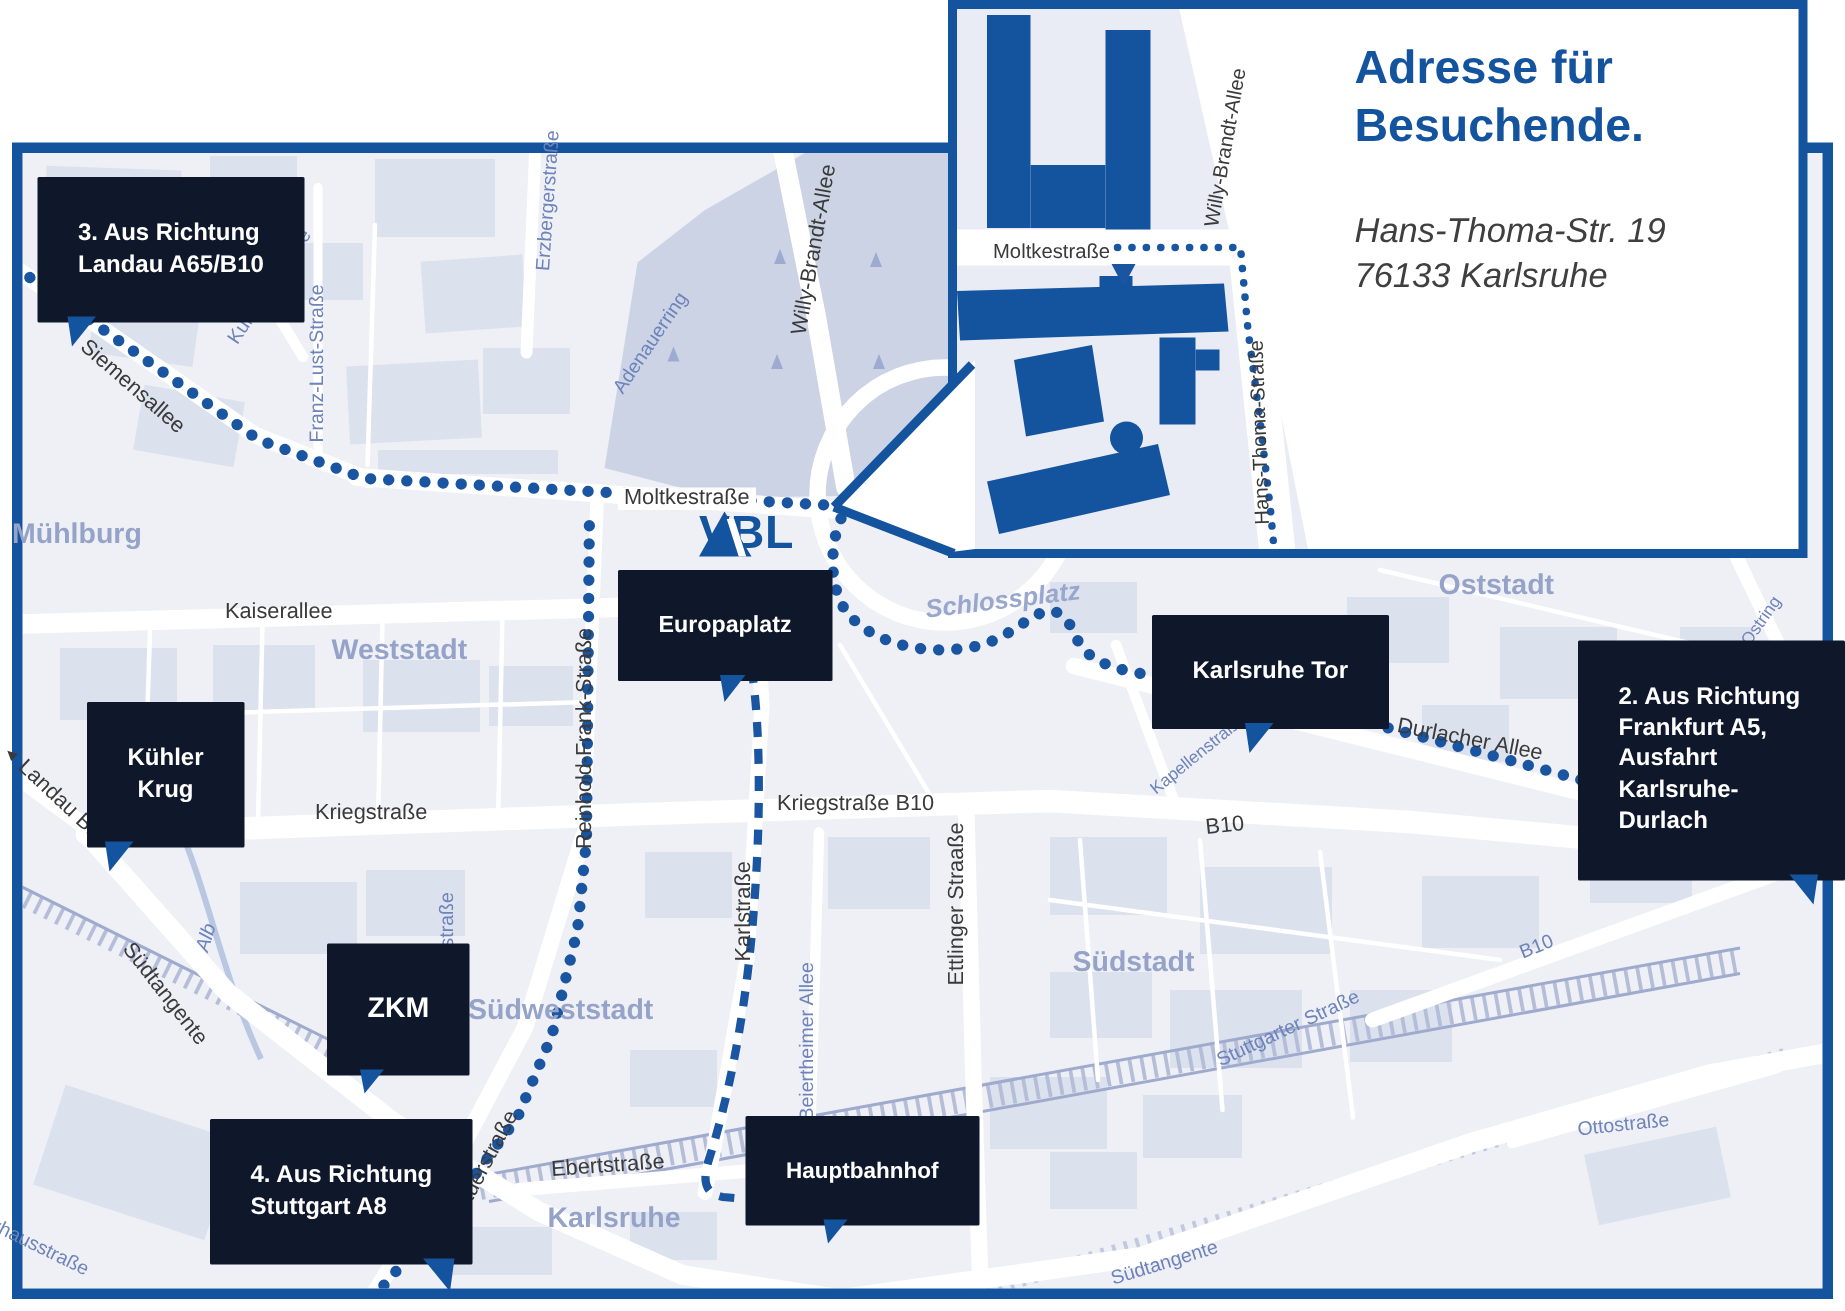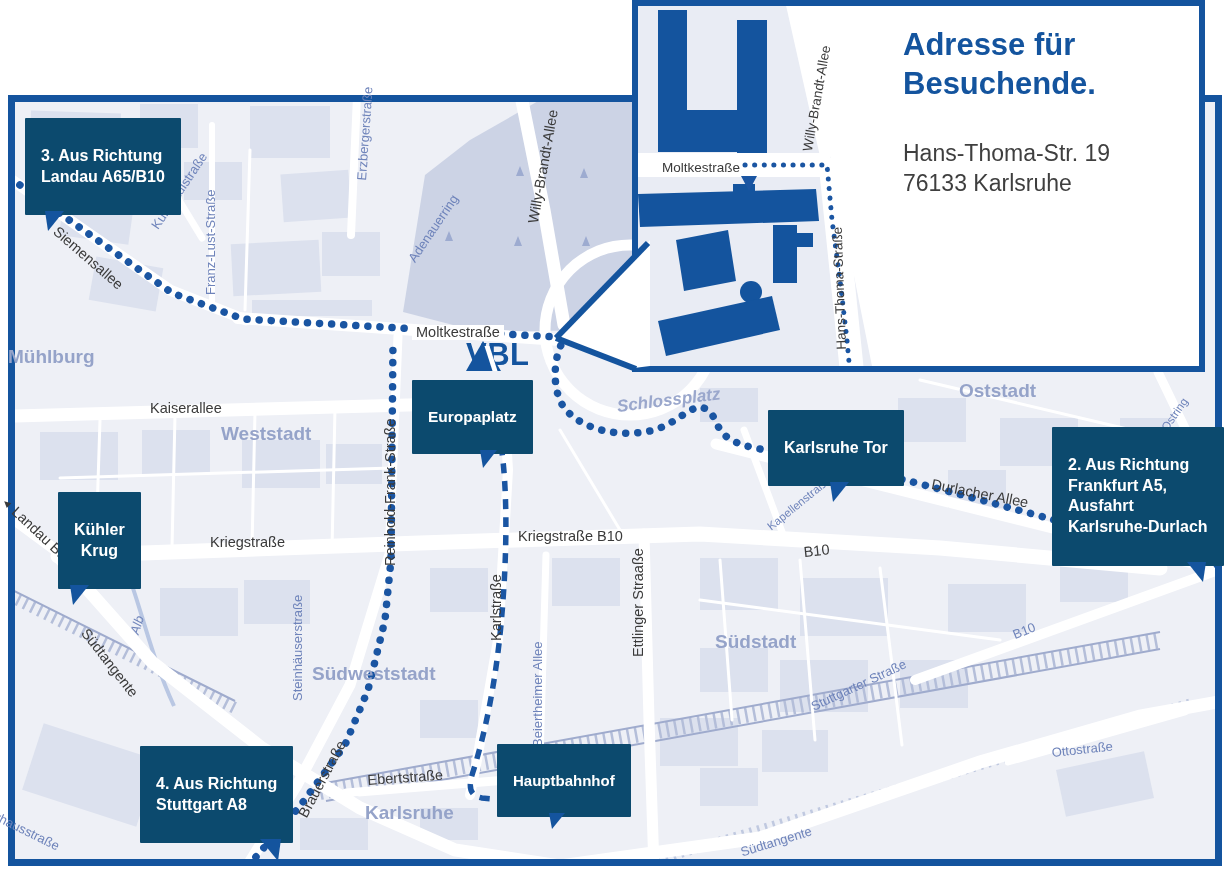--- a/index.html
+++ b/index.html
@@ -8,34 +8,34 @@
   .stage svg{position:absolute;left:0;top:0;}
   .lbl{position:absolute;white-space:nowrap;line-height:1.05;}
   .rot{transform-origin:0 0;}
   .s-dark{font-size:14.5px;color:#3a3a3a;}
   .s-blue{font-size:13px;color:#6e83ba;}
   .s-blue.sm{font-size:11.5px;}
   .s-blue.it{font-style:italic;}
   .mask{background:#fff;padding:0 4px;}
   .district{font-size:19px;font-weight:bold;color:#95a3c9;}
   .district.it{font-style:italic;font-size:17px;color:#9aa7cc;}
-  .callout{position:absolute;background:#0c4a6e;color:#fff;font-weight:bold;
-           font-size:16px;line-height:1.3;padding:7px 16px;white-space:pre-line;
+  .callout{position:absolute;background:#0f172a;color:#fff;font-weight:bold;
+           font-size:16px;line-height:1.3;padding:7px 27px;white-space:pre-line;
            border-radius:1px;z-index:30;}
-  .callout.center{text-align:center;margin-top:24px;}
+  .callout.center{text-align:center;}
   .tail{position:absolute;width:0;height:0;border-style:solid;border-color:transparent;}
   .tail.dl{border-top:20px solid #14549e;border-right:16px solid transparent;bottom:-19px;}
   .tail.dr{border-top:20px solid #14549e;border-left:16px solid transparent;bottom:-19px;}
   .map-dot{position:absolute;width:17px;height:17px;border-radius:50%;background:#14549e;z-index:25;}
   .vbl{position:absolute;left:466px;top:341px;display:flex;align-items:flex-end;gap:3px;z-index:26;}
   .vbl-text{color:#14549e;font-size:31px;font-weight:bold;letter-spacing:.5px;line-height:.92;}
   .inset-title{position:absolute;left:903px;top:26px;color:#14549e;font-weight:bold;
                font-size:31px;line-height:1.25;white-space:pre-line;z-index:40;}
   .inset-addr{position:absolute;left:903px;top:139px;color:#3f3f3f;font-size:23px;
-              line-height:1.3;white-space:pre-line;z-index:40;}
+              line-height:1.3;white-space:pre-line;z-index:40;font-style:italic;}
   .ins-lbl{z-index:40;font-size:13.5px;color:#3a3a3a;}
   .z20{z-index:20;}
 </style>
 </head>
 <body>
 
 <div class="stage">
 
   <svg width="1230" height="874" viewBox="0 0 1230 874">
     <defs>
@@ -247,20 +247,24 @@
   <div class="callout" style="left:25px;top:118px">
     <span>3. Aus Richtung
 Landau A65/B10</span>
     <div class="tail dl" style="left:20px"></div>
   </div>
   <div class="callout center" style="left:58px;top:468px">
     <span>Kühler
 Krug</span>
     <div class="tail dl" style="left:12px"></div>
   </div>
+  <div class="callout" style="left:218px;top:629px;font-size:19px">
+    <span>ZKM</span>
+    <div class="tail dl" style="left:22px;border-top-width:16px;border-right-width:13px;bottom:-15px"></div>
+  </div>
   <div class="callout" style="left:140px;top:746px">
     <span>4. Aus Richtung
 Stuttgart A8</span>
     <div class="tail dr" style="right:12px;border-top-width:22px;border-left-width:18px;bottom:-21px"></div>
   </div>
   <div class="callout" style="left:412px;top:380px;font-size:15.5px">
     <span>Europaplatz</span>
     <div class="tail dl" style="left:68px;border-top-width:18px;border-right-width:14px;bottom:-17px"></div>
   </div>
   <div class="callout" style="left:768px;top:410px">

